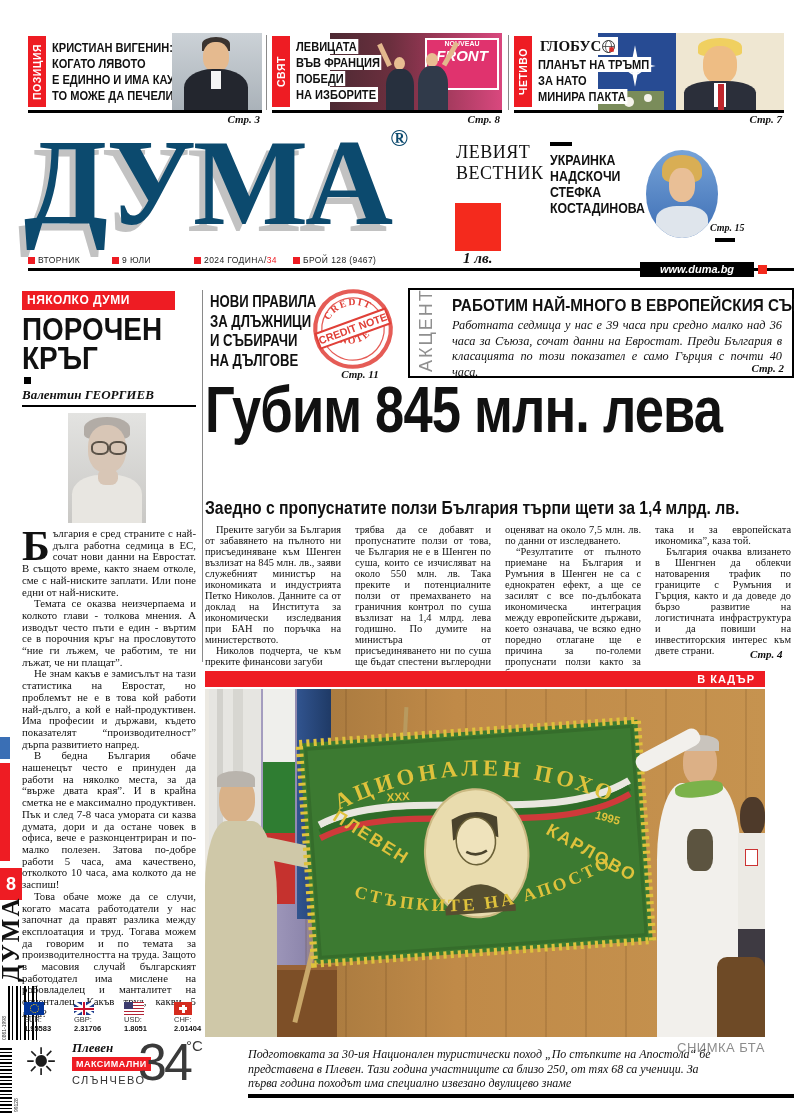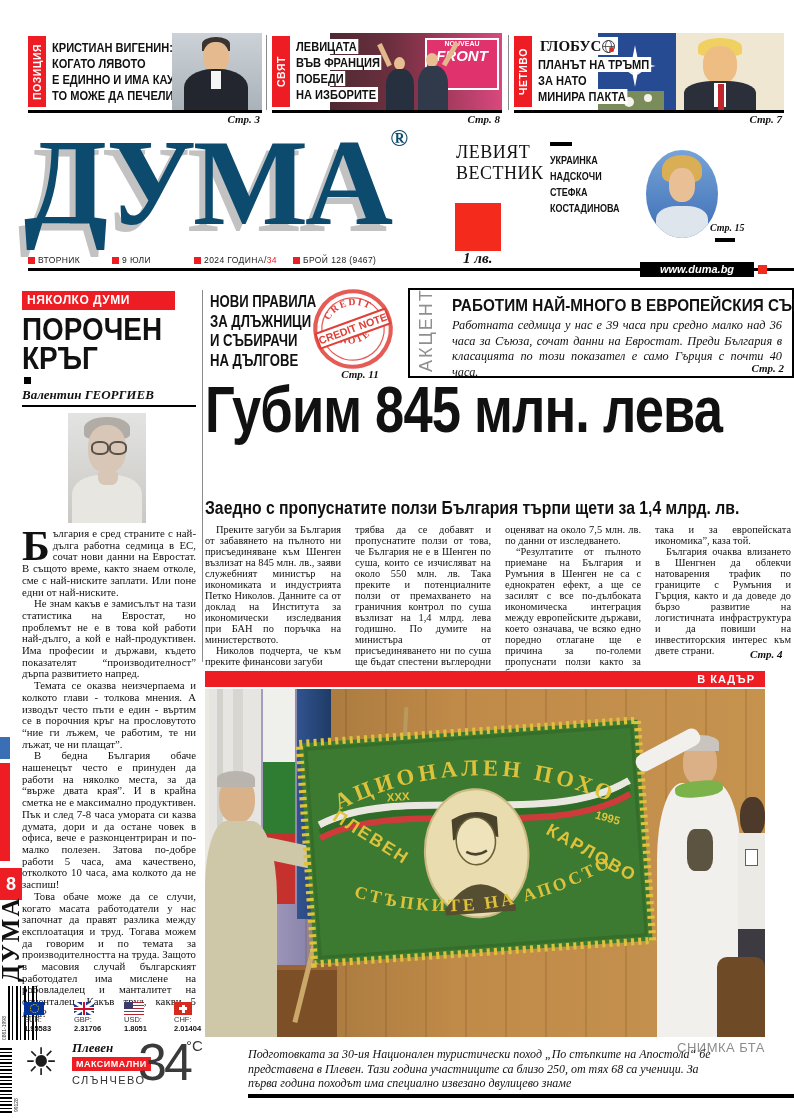--- a/index.html
+++ b/index.html
@@ -14,21 +14,21 @@
   .teaser{border-bottom:3px solid #000;}
   .t-head{font-weight:bold;font-size:13.5px;line-height:16px;}
   .t-head .ln{background:#fff;padding:0 2px 0 0;}
   .pgref{font-family:"Liberation Serif",serif;font-style:italic;font-weight:bold;font-size:11px;}
   .vdiv{width:1px;background:#8a8a8a;}
   
   .mast-title{font-family:"Liberation Serif",serif;font-weight:bold;font-size:122px;line-height:1;
               letter-spacing:-3px;color:#0c4a6e;text-shadow:-6px 7px 0 #c2c2c2;}
   .tagline{font-family:"Liberation Serif",serif;font-size:18px;line-height:21px;letter-spacing:.5px;}
   .redsq{background:#f42a1d;}
-  .mh-t-head{font-weight:bold;font-size:11px;line-height:16px;}
+  .mh-t-head{font-weight:bold;font-size:15px;line-height:16px;}
   
   .dbar{font-size:8.5px;letter-spacing:.4px;color:#222;}
   .dbar .sq{display:inline-block;width:7px;height:7px;background:#ee1c23;margin-right:3px;vertical-align:-1px;}
   .price{font-family:"Liberation Serif",serif;font-style:italic;font-weight:bold;font-size:15px;}
   .webbox{background:#000;color:#fff;font-weight:bold;font-style:italic;font-size:11px;
           text-align:center;line-height:15px;}
   
   .oplabel{background:#ee1c23;color:#fff;font-weight:bold;font-size:12px;letter-spacing:.5px;
            line-height:19px;padding-left:5px;}
   .optitle{font-weight:800;font-size:31px;line-height:29px;}
@@ -209,22 +209,22 @@
   <div class="abs" style="left:68px;top:413px;width:78px;height:110px;background:linear-gradient(180deg,#e3e3e1,#c9c8c5);overflow:hidden;">
     <div class="abs" style="left:16px;top:4px;width:46px;height:22px;background:#b2aca6;border-radius:50% 50% 20% 20%;"></div>
     <div class="abs" style="left:20px;top:12px;width:38px;height:48px;background:#d8c6b6;border-radius:45%;"></div>
     <div class="abs" style="left:23px;top:28px;width:14px;height:10px;border:2px solid #5a5248;border-radius:40%;"></div>
     <div class="abs" style="left:41px;top:28px;width:14px;height:10px;border:2px solid #5a5248;border-radius:40%;"></div>
     <div class="abs" style="left:4px;top:62px;width:70px;height:48px;background:#e8e6e1;border-radius:40% 40% 0 0;"></div>
     <div class="abs" style="left:30px;top:56px;width:20px;height:16px;background:#d8c6b6;border-radius:40%;"></div>
   </div>
   <div class="abs op" style="left:22px;top:528px;width:174px;">
     <p class="noind"><span class="dropcap">Б</span><span>ългария е сред страните с най-дълга работна седмица в ЕС, сочат нови данни на Евростат. В същото време, както знаем отколе, сме с най-ниските заплати. Или поне едни от най-ниските.</span></p>
+    <p>Темата се оказва неизчерпаема и колкото глави - толкова мнения. А изводът често пъти е един - въртим се в порочния кръг на прословутото “ние ги лъжем, че работим, те ни лъжат, че ни плащат”.</p>
     <p>Не знам какъв е замисълът на тази статистика на Евростат, но проблемът не е в това кой работи най-дълго, а кой е най-продуктивен. Има професии и държави, където показателят “производителност” дърпа развитието напред.</p>
-    <p>Темата се оказва неизчерпаема и колкото глави - толкова мнения. А изводът често пъти е един - въртим се в порочния кръг на прословутото “ние ги лъжем, че работим, те ни лъжат, че ни плащат”.</p>
     <p>В бедна България обаче нашенецът често е принуден да работи на няколко места, за да “върже двата края”. И в крайна сметка не е максимално продуктивен. Пък и след 7-8 часа умората си казва думата, дори и да остане човек в офиса, вече е разконцентриран и по-малко полезен. Затова по-добре работи 5 часа, ама качествено, отколкото 10 часа, ама колкото да не заспиш!</p>
     <p>Това обаче може да се случи, когато масата работодатели у нас започнат да правят разлика между експлоатация и труд. Тогава можем да говорим и по темата за производителността на труда. Защото в масовия случай българският работодател има мислене на робовладелец и манталитет на ориенталец. Какъв труд, какви 5 лева?</p>
   </div>
   <div class="abs vdiv" style="left:202px;top:290px;height:372px;"></div>
 
   <div class="abs debt-head" style="left:210px;top:292px;width:150px;">
     <span class="cond"><span>НОВИ ПРАВИЛА</span><br>
     <span>ЗА ДЛЪЖНИЦИ</span><br>
     <span>И СЪБИРАЧИ</span><br>
     <span>НА ДЪЛГОВЕ</span></span>

